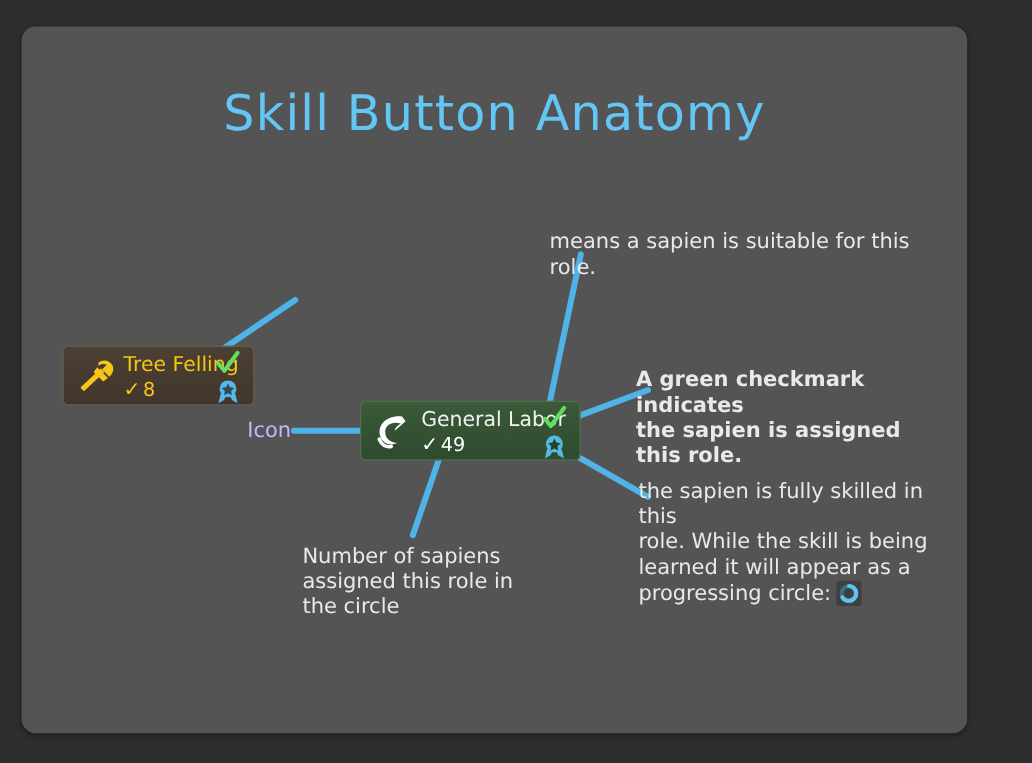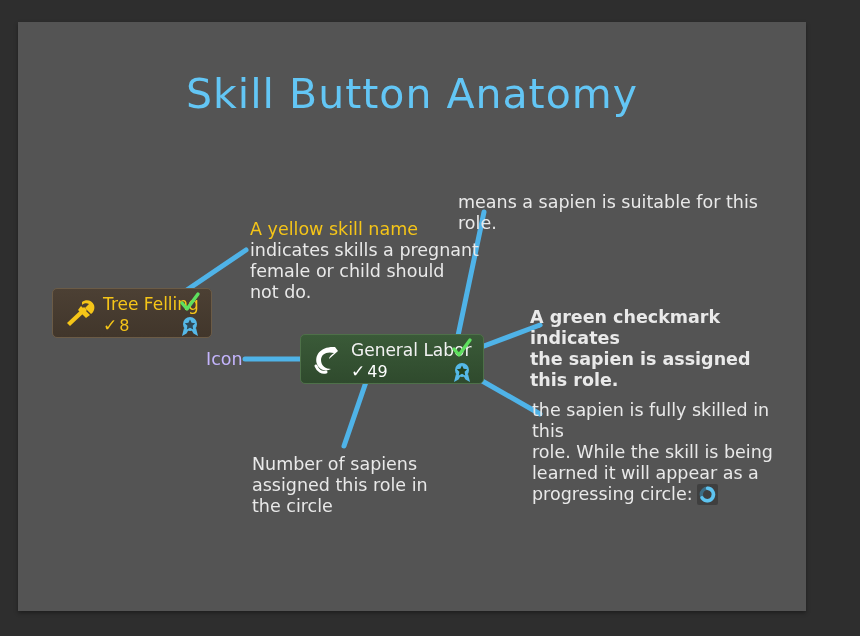--- a/index.html
+++ b/index.html
@@ -22,21 +22,21 @@
   }
 
   
   #panel {
     position: absolute;
     left: 18px;
     top: 22px;
     width: 788px;
     height: 589px;
     background: #545454;
-    border-radius: 0;
+    border-radius: 12px;
     box-shadow: 0 2px 4px rgba(0,0,0,0.35);
     overflow: hidden;
   }
 
   
   #title {
     position: absolute;
     left: 0;
     top: 48px;
     width: 788px;
@@ -241,26 +241,20 @@
             <path d="M5 13 L3 21 L7.5 18.5 L9.5 15 Z"></path>
             <path d="M17 13 L19 21 L14.5 18.5 L12.5 15 Z"></path>
             <circle cx="11" cy="9" r="7"></circle>
           </g>
           <path d="M11 4.5 L12.6 7.8 L16.2 8.3 L13.6 10.8 L14.2 14.4
                    L11 12.7 L7.8 14.4 L8.4 10.8 L5.8 8.3 L9.4 7.8 Z" fill="#24421f"></path>
         </svg>
       </span>
     </div>
 
-    <div class="anno" style="left:232px; top:197px; width:230px;">
-      <div class="hl-yellow">A yellow skill name</div>
-      <div>indicates skills a pregnant</div>
-      <div>female or child should</div>
-      <div>not do.</div>
-    </div>
 
     <div class="anno" style="left:440px; top:170px; width:310px;">
       <div>means a sapien is suitable for this role.</div>
     </div>
 
     <div class="anno" style="left:512px; top:285px; width:260px;font-weight:bold;">
       <div>A green checkmark indicates</div>
       <div>the sapien is assigned this role.</div>
     </div>
 

